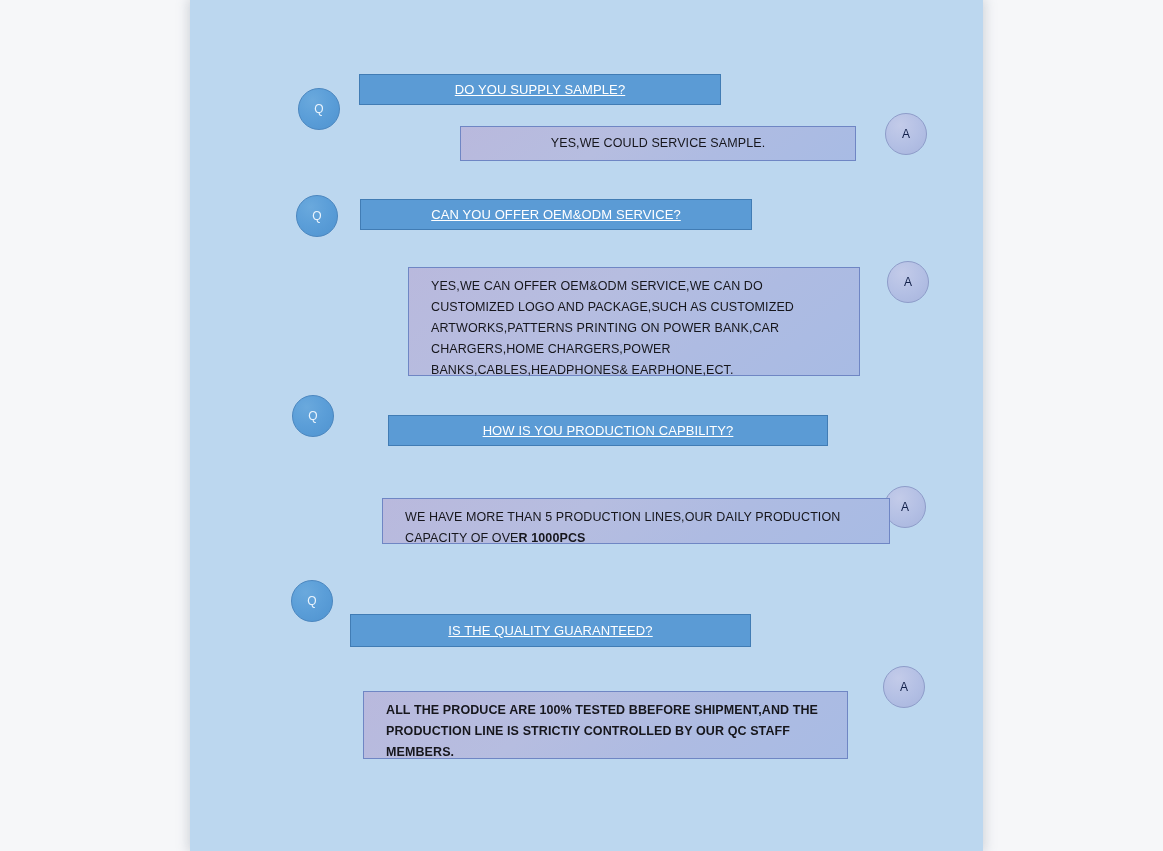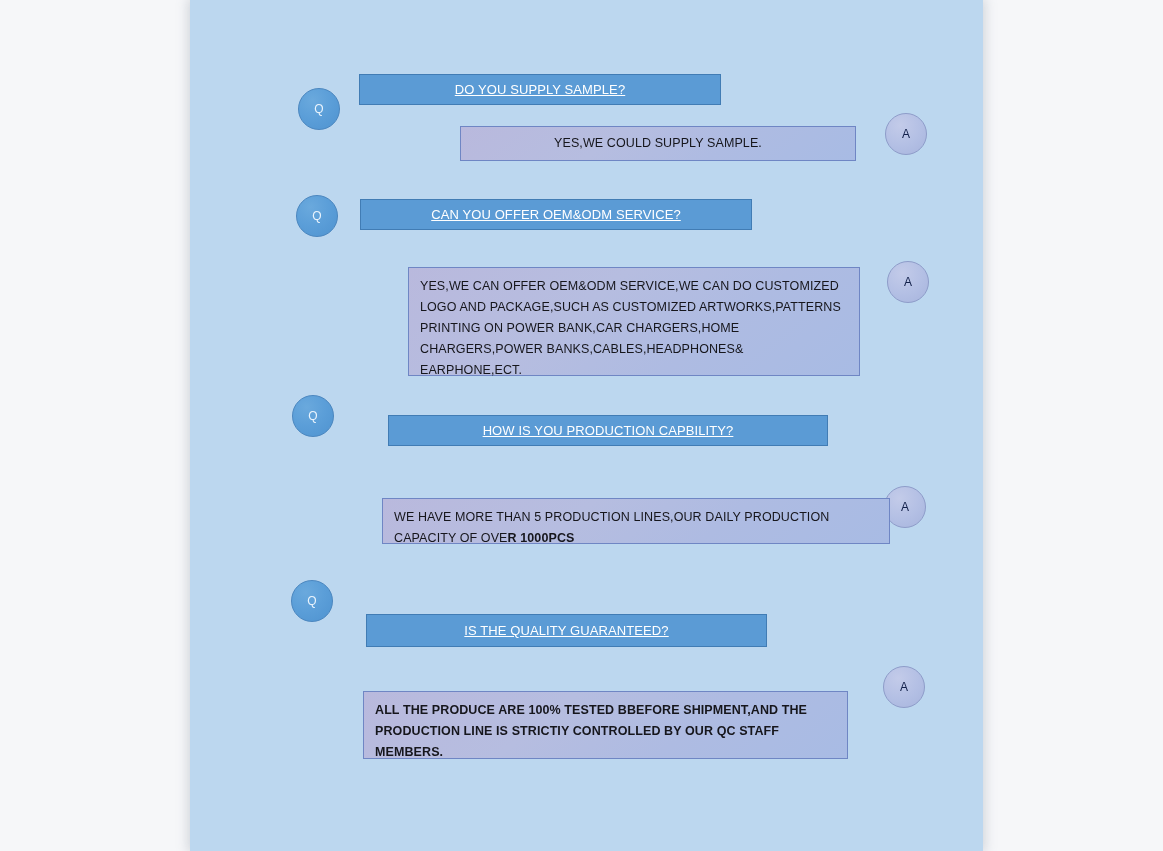--- a/index.html
+++ b/index.html
@@ -78,21 +78,21 @@
   
   .a-box {
     position: absolute;
     background: linear-gradient(142deg, #b9b9dd 0%, #b6bde0 38%, #aebbe2 66%, #a8bbe4 100%);
     border: 1px solid #6f86c4;
     box-sizing: border-box;
     color: #16161c;
     font-size: 12.5px;
     letter-spacing: 0.1px;
     line-height: 21px;
-    padding: 8px 11px 8px 11px;
+    padding: 8px 11px 8px 22px;
   }
   .a-box.centered {
     display: flex;
     align-items: center;
     justify-content: center;
     text-align: center;
     padding: 0 12px;
   }
   .a-box b { font-weight: bold; }
 </style>
@@ -106,21 +106,21 @@
       <span>Q</span>
     </div>
     <div class="q-bar" style="left:169px; top:74px; width:362px; height:31px;">
       <span>DO YOU SUPPLY SAMPLE?</span>
     </div>
 
     <div class="badge badge-a" style="left:695px; top:113px;">
       <span>A</span>
     </div>
     <div class="a-box centered" style="left:270px; top:126px; width:396px; height:35px;">
-      <span>YES,WE COULD SUPPLY SAMPLE.</span>
+      <span>YES,WE COULD SERVICE SAMPLE.</span>
     </div>
 
     <div class="badge badge-q" style="left:106px; top:195px;">
       <span>Q</span>
     </div>
     <div class="q-bar" style="left:170px; top:199px; width:392px; height:31px;">
       <span>CAN YOU OFFER OEM&amp;ODM SERVICE?</span>
     </div>
 
     <div class="badge badge-a" style="left:697px; top:261px;">
@@ -140,21 +140,21 @@
     <div class="badge badge-a" style="left:694px; top:486px;">
       <span>A</span>
     </div>
     <div class="a-box" style="left:192px; top:498px; width:508px; height:46px;">
       <span>WE HAVE MORE THAN 5 PRODUCTION LINES,OUR DAILY PRODUCTION CAPACITY OF OVE<b>R 1000PCS</b></span>
     </div>
 
     <div class="badge badge-q" style="left:101px; top:580px;">
       <span>Q</span>
     </div>
-    <div class="q-bar" style="left:176px; top:614px; width:401px; height:33px;">
+    <div class="q-bar" style="left:160px; top:614px; width:401px; height:33px;">
       <span>IS THE QUALITY GUARANTEED?</span>
     </div>
 
     <div class="badge badge-a" style="left:693px; top:666px;">
       <span>A</span>
     </div>
     <div class="a-box" style="left:173px; top:691px; width:485px; height:68px;font-weight:bold;">
       <span>ALL THE PRODUCE ARE 100% TESTED BBEFORE SHIPMENT,AND THE PRODUCTION LINE IS STRICTIY CONTROLLED BY OUR QC STAFF MEMBERS.</span>
     </div>
 

